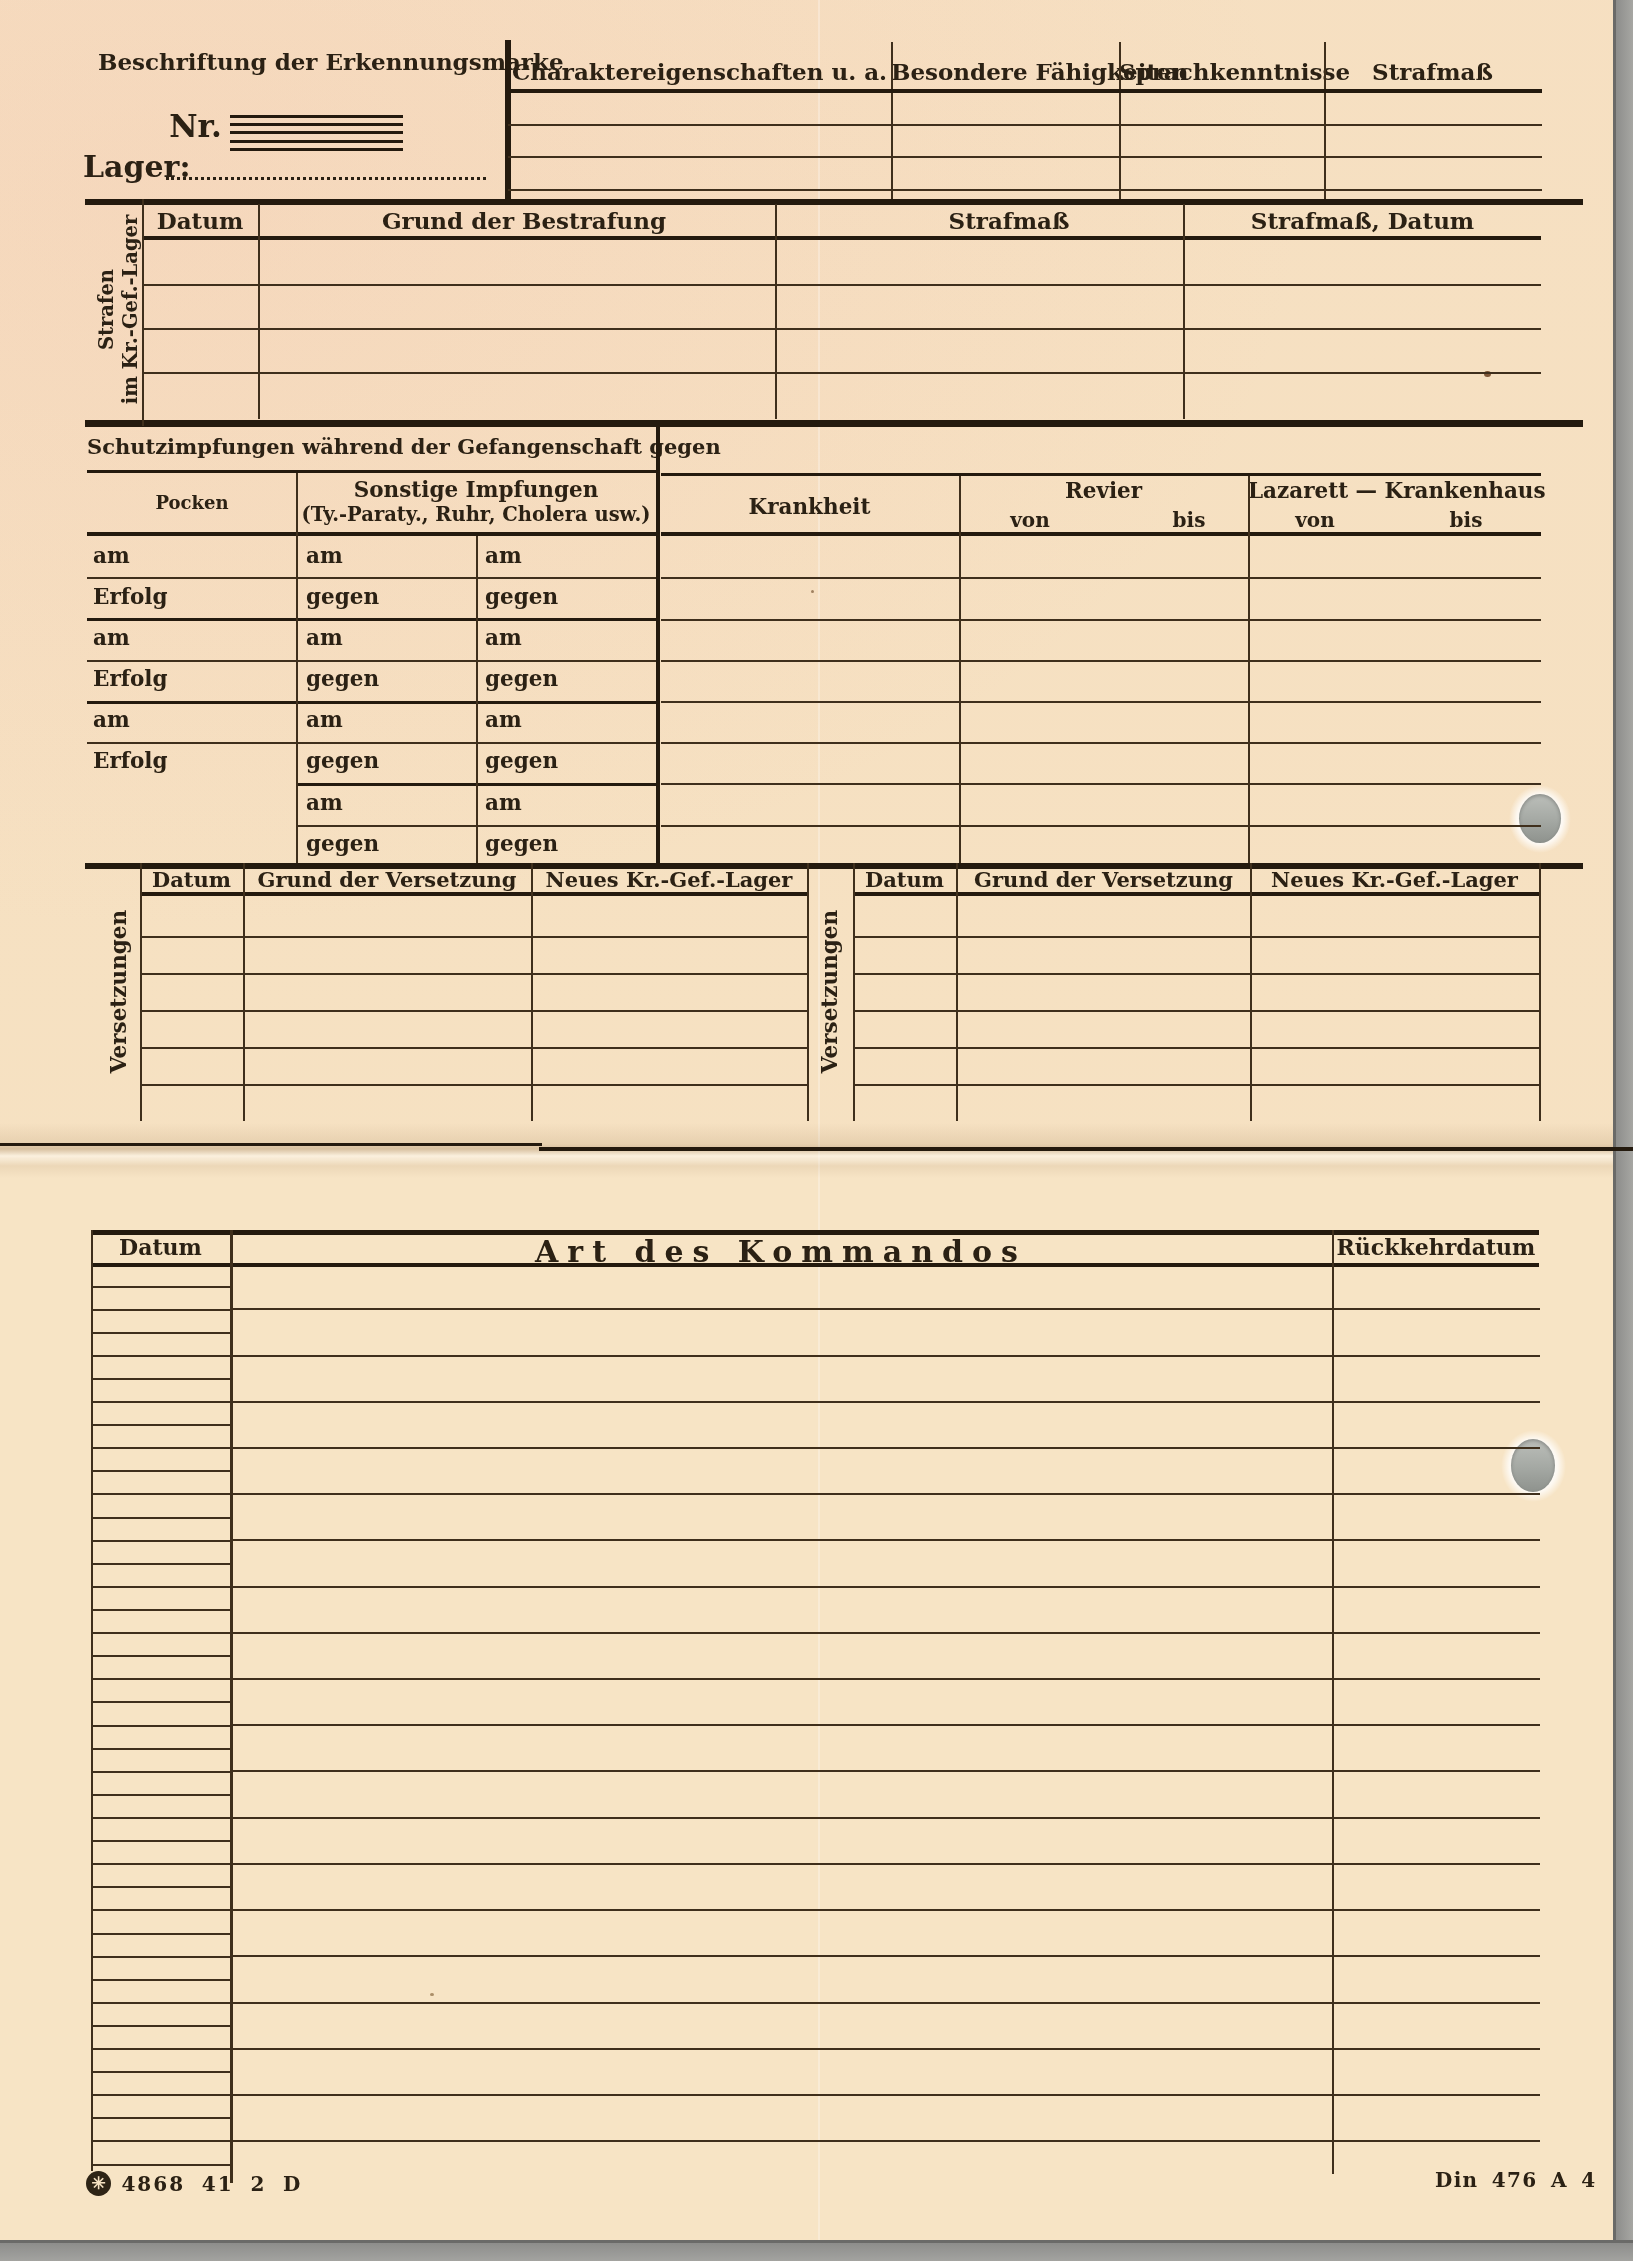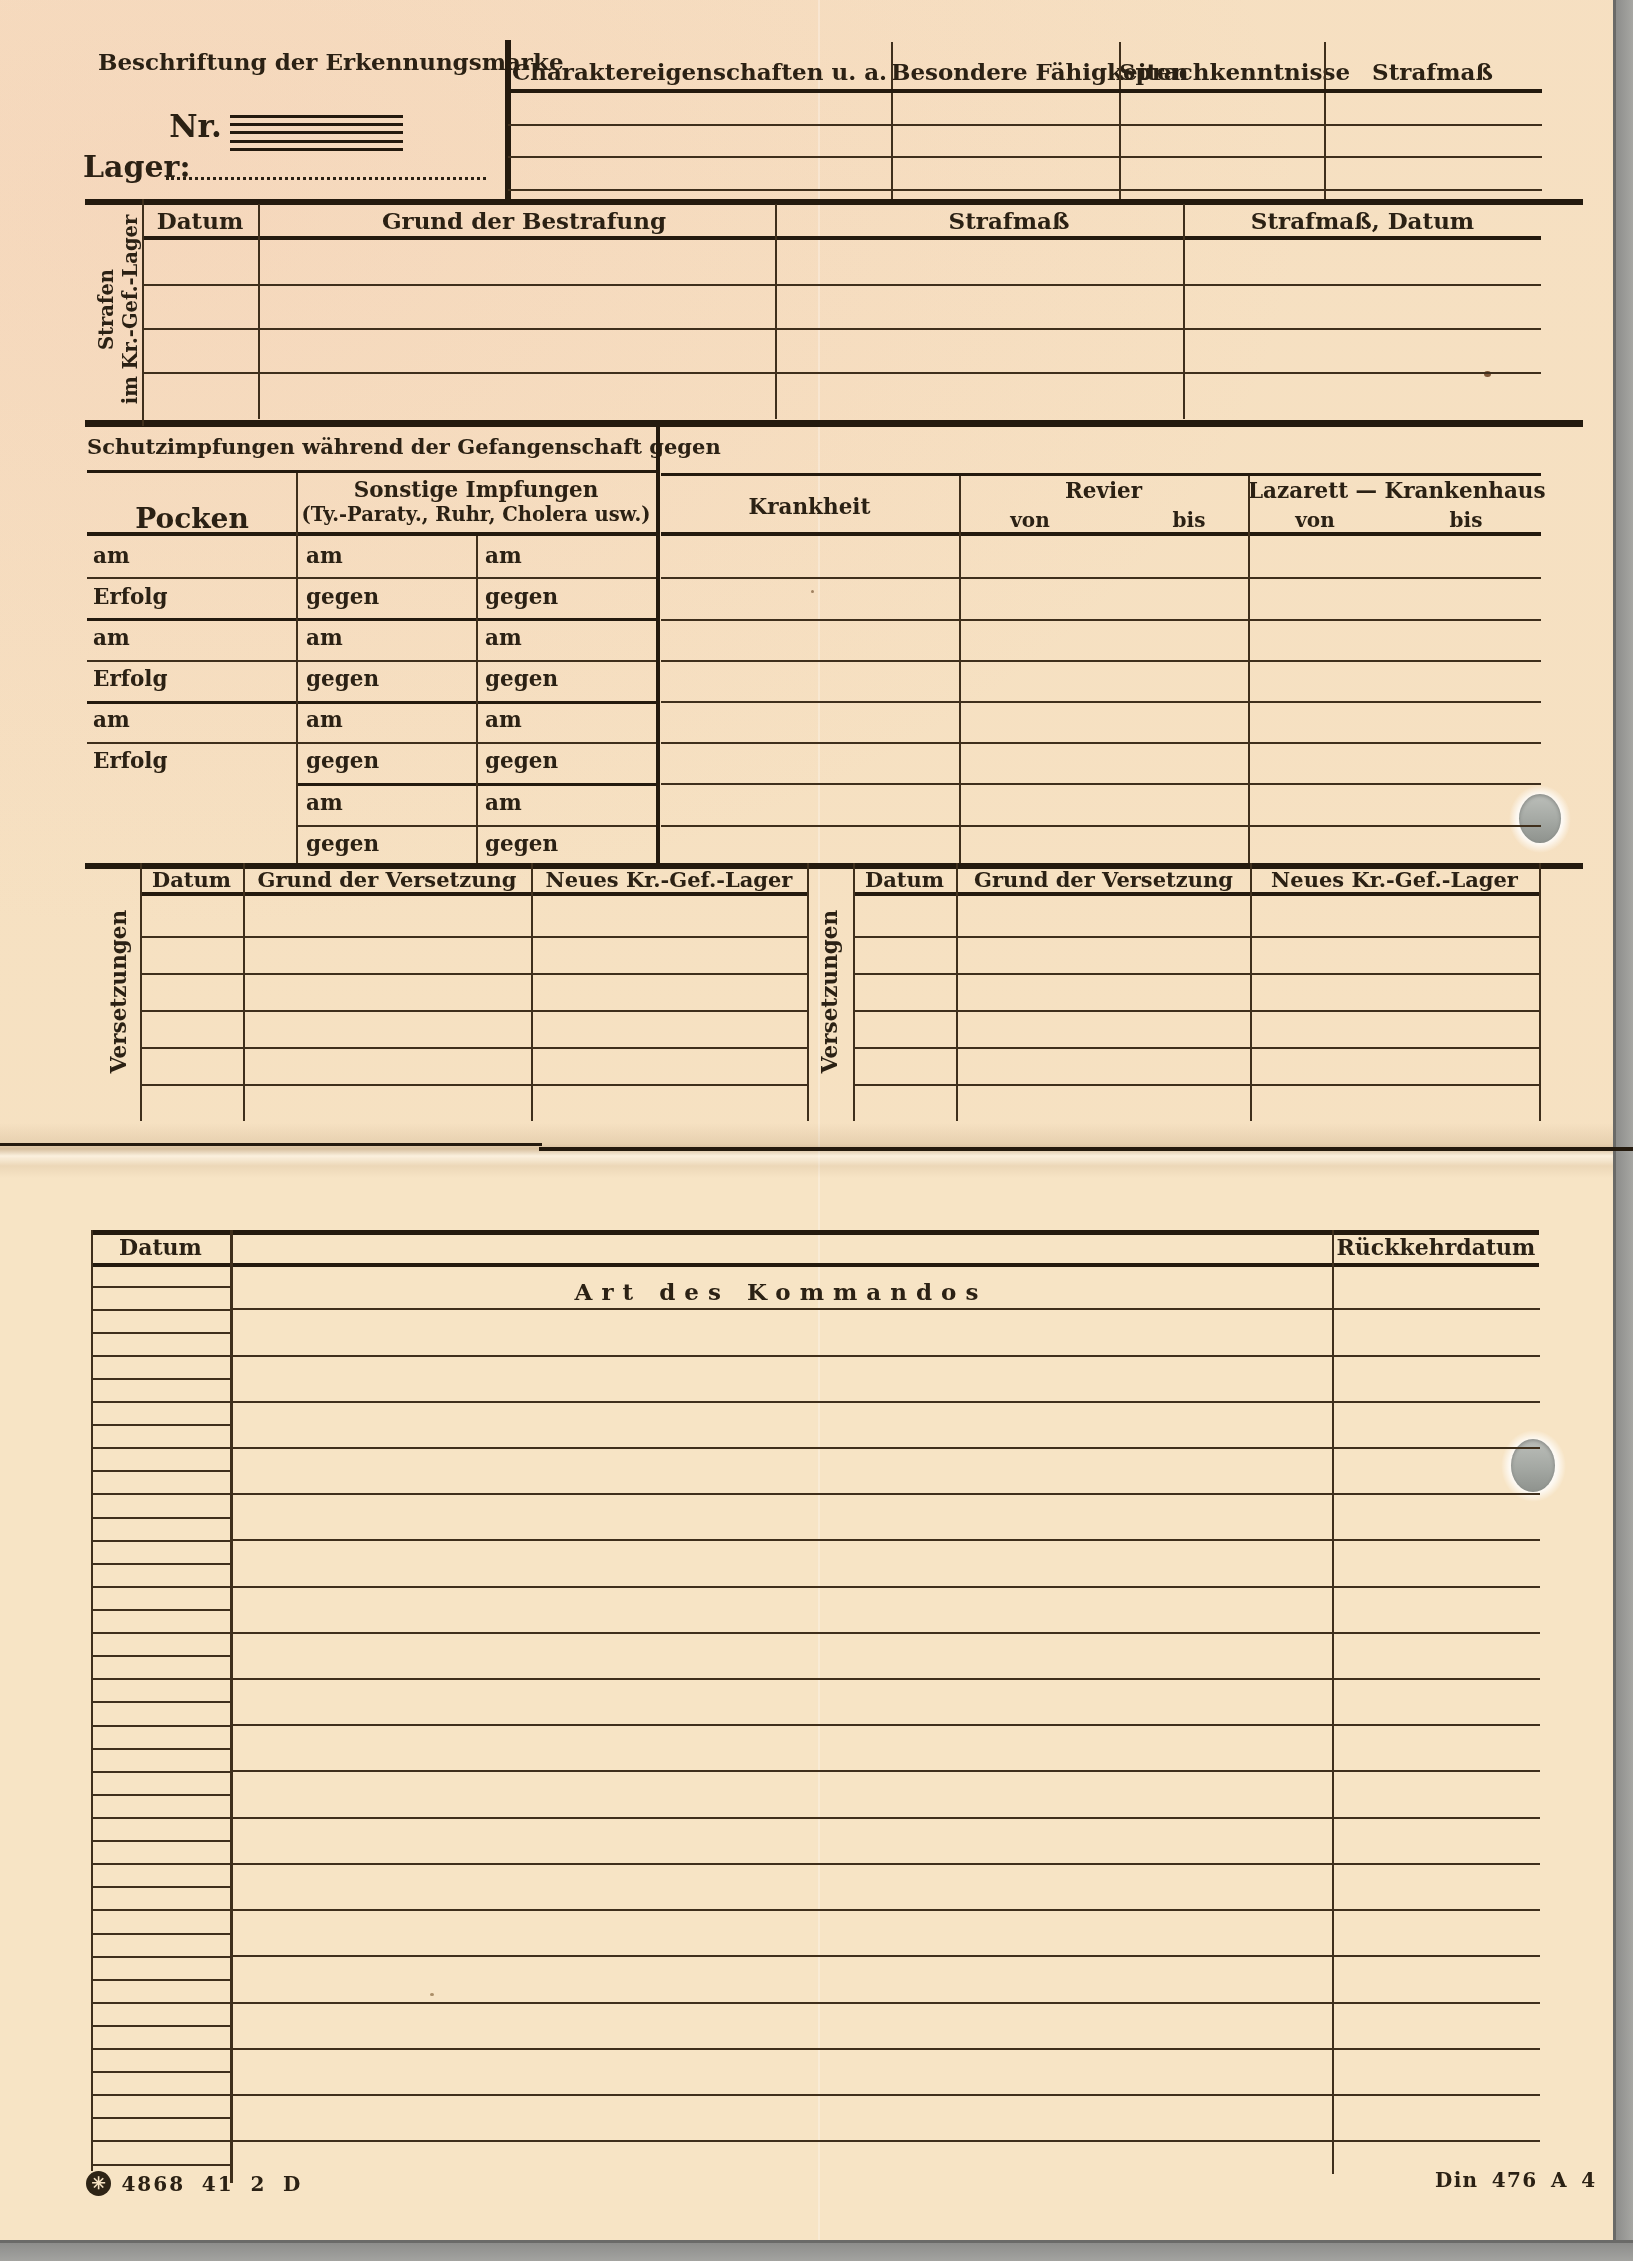--- a/index.html
+++ b/index.html
@@ -46,21 +46,21 @@
       <span>im Kr.-Gef.-Lager</span>
     </div>
   </div>
   <div class="lbl" style="left:142px;top:208px;width:116px;font-size:23px;">Datum</div>
   <div class="lbl" style="left:258px;top:208px;width:532px;font-size:23px;">Grund der Bestrafung</div>
   <div class="lbl" style="left:775px;top:208px;width:468px;font-size:23px;">Strafmaß</div>
   <div class="lbl" style="left:1183px;top:208px;width:359px;font-size:23px;">Strafmaß, Datum</div>
 
   <div class="lbl" style="left:87px;top:435px;width:570px;font-size:21px;">Schutzimpfungen während der Gefangenschaft gegen</div>
 
-  <div class="lbl" style="left:87px;top:504px;width:210px;font-size:28px;">Pocken</div>
+  <div class="lbl" style="left:87px;top:493px;width:210px;font-size:18px;">Pocken</div>
   <div class="lbl" style="left:296px;top:478px;width:360px;font-size:21.5px;">Sonstige Impfungen</div>
   <div class="lbl" style="left:296px;top:504px;width:360px;font-size:19.5px;">(Ty.-Paraty., Ruhr, Cholera usw.)</div>
 
   <div class="lbl" style="left:661px;top:495px;width:297px;font-size:21.5px;">Krankheit</div>
   <div class="lbl" style="left:959px;top:479px;width:289px;font-size:21.5px;">Revier</div>
   <div class="lbl" style="left:1004px;top:509px;width:52px;font-size:20px;">von</div>
   <div class="lbl" style="left:1163px;top:509px;width:52px;font-size:20px;">bis</div>
   <div class="lbl" style="left:1248px;top:479px;width:294px;font-size:21.5px;">Lazarett — Krankenhaus</div>
   <div class="lbl" style="left:1289px;top:509px;width:52px;font-size:20px;">von</div>
   <div class="lbl" style="left:1440px;top:509px;width:52px;font-size:20px;">bis</div>
@@ -101,21 +101,21 @@
     <span>Versetzungen</span>
   </div>
   <div class="lbl" style="left:853px;top:868px;width:103px;font-size:21px;">Datum</div>
   <div class="lbl" style="left:956px;top:868px;width:295px;font-size:21px;">Grund der Versetzung</div>
   <div class="lbl" style="left:1250px;top:868px;width:289px;font-size:21px;">Neues Kr.-Gef.-Lager</div>
 
   <div class="ov" style="left:0;top:1123px;width:1634px;height:55px;
               background:linear-gradient(180deg,rgba(141,103,64,0) 0%,rgba(141,103,64,0.14) 38%,rgba(120,85,50,0.24) 47%,rgba(255,252,245,0.55) 60%,rgba(141,103,64,0.10) 78%,rgba(141,103,64,0) 100%);"></div>
 
   <div class="lbl" style="left:91px;top:1235px;width:139px;font-size:22px;">Datum</div>
-  <div class="lbl" style="left:230px;top:1235px;width:1102px;font-size:23px;letter-spacing:9px;margin-top:44px;">Art des Kommandos</div>
+  <div class="lbl" style="left:230px;top:1235px;width:1102px;font-size:30px;letter-spacing:9px;">Art des Kommandos</div>
   <div class="lbl" style="left:1332px;top:1235px;width:208px;font-size:22px;">Rückkehrdatum</div>
 
   <div class="lbl-l" style="left:86px;top:2171px;">
     <span class="mark-circle">✳</span><span class="footer-text">4868 41 2 D</span>
   </div>
   <div class="lbl-l" style="left:1435px;top:2169px;">
     <span class="footer-text" style="letter-spacing:1.3px;word-spacing:5.2px;">Din 476 A 4</span>
   </div>
 
   <div class="hole-halo" style="left:1509px;top:785px;width:62px;height:68px;"></div>

